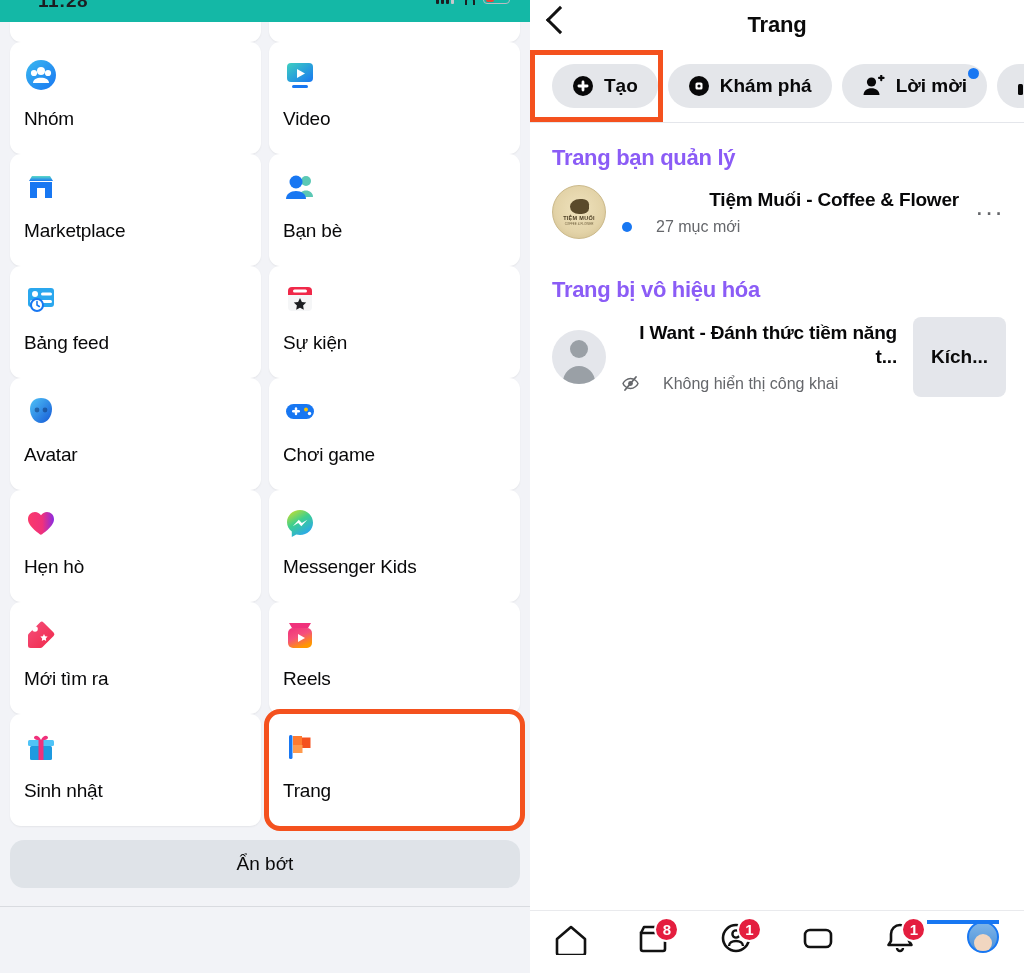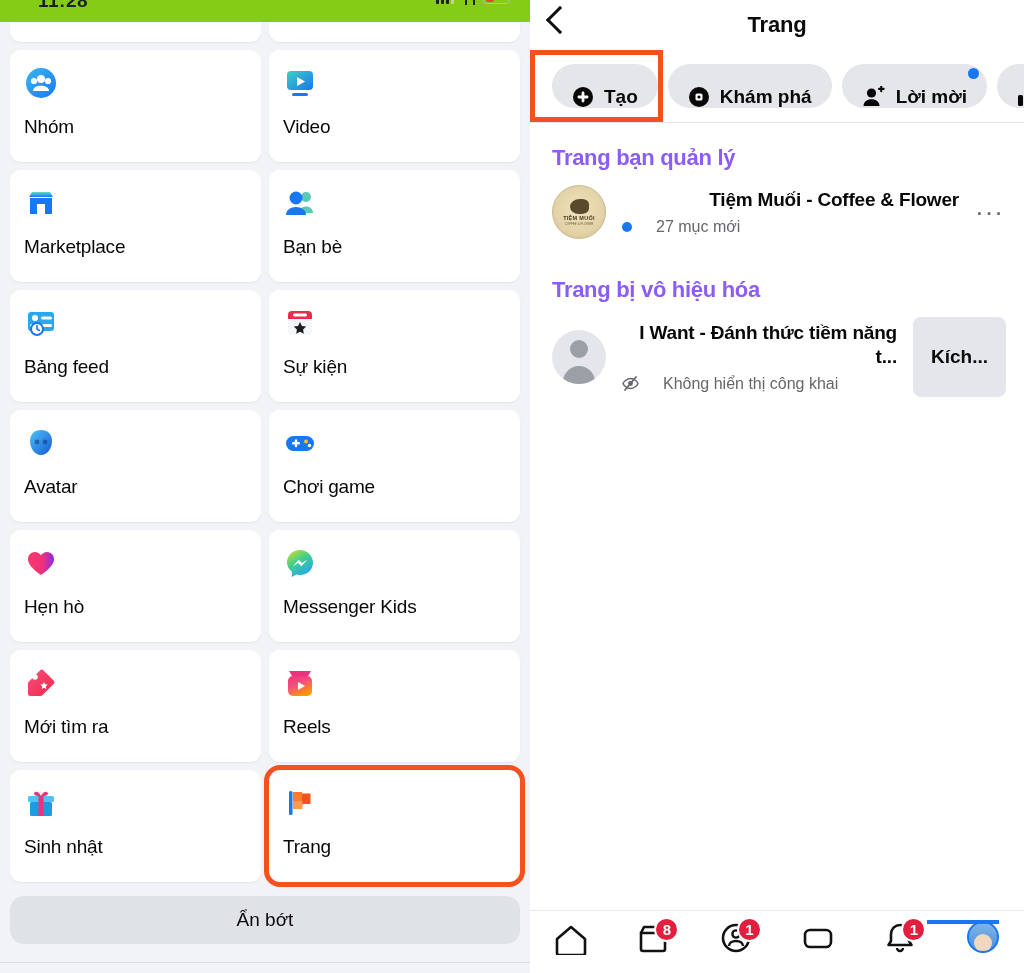--- a/index.html
+++ b/index.html
@@ -13,21 +13,21 @@
 
   
   .left-panel {
     width: 530px; height: 973px;
     background: #f2f3f7;
     position: relative;
     overflow: hidden;
   }
   .statusbar {
     height: 22px; width: 100%;
-    background: #84cc16;
+    background: #14b8a6;
     position: relative;
     text-decoration: underline;
   }
   .sb-time {
     position: absolute; left: 38px; top: -10px;
     font-size: 19px; font-weight: bold; color: #1c1e21;
     letter-spacing: .5px;
   }
   .sb-right {
     position: absolute; right: 20px; top: -9px;
@@ -38,21 +38,21 @@
   .sb-sig i:nth-child(1){height:5px;} .sb-sig i:nth-child(2){height:7px;}
   .sb-sig i:nth-child(3){height:10px;} .sb-sig i:nth-child(4){height:13px;background:#c6c8cc;}
   .sb-wifi { width:15px;height:12px;position:relative;}
   .sb-wifi::after{content:"";position:absolute;left:4px;top:5px;width:6px;height:6px;
      border:2.5px solid #1c1e21;border-radius:50% 50% 0 0;border-bottom:none;}
   .sb-batt { width:27px;height:13px;border:1.5px solid #b9bcc2;border-radius:4px;position:relative;}
   .sb-batt::after{content:"";position:absolute;left:1.5px;top:1.5px;bottom:1.5px;width:8px;
      background:#ef4135;border-radius:2px;}
 
   .grid-scroll { padding: 0 10px; }
-  .tile-row { display: flex; gap: 8px; margin-bottom: 8px; }
+  .tile-row { display: flex; gap: 8px; margin-bottom: 0; }
   .tile {
     flex: 1 1 0;
     background: #ffffff;
     border-radius: 11px;
     height: 112px;
     padding: 16px 14px 0 14px;
     position: relative;
     box-shadow: 0 1px 2px rgba(0,0,0,.06);
   }
   .tile.clipped-top {
@@ -102,21 +102,21 @@
   }
   .pill-bar {
     display: flex; gap: 10px; padding: 14px 0 14px 22px;
     align-items: center; position: relative;
     border-bottom: 1px solid #e4e6eb;
   }
   .pill {
     background: #e4e6ea;
     border-radius: 22px;
     height: 44px;
-    display: flex; align-items: flex-end; gap: 10px;
+    display: flex; align-items: center; gap: 10px;
     padding: 0 20px;
     flex: 0 0 auto;
     position: relative;
     font-size: 19px; font-weight: bold; color: #080809;
     white-space: nowrap;
   }
   .pill .dot-badge {
     position:absolute; right: 8px; top: 4px;
     width: 11px; height: 11px; border-radius:50%; background:#1877f2;
   }

